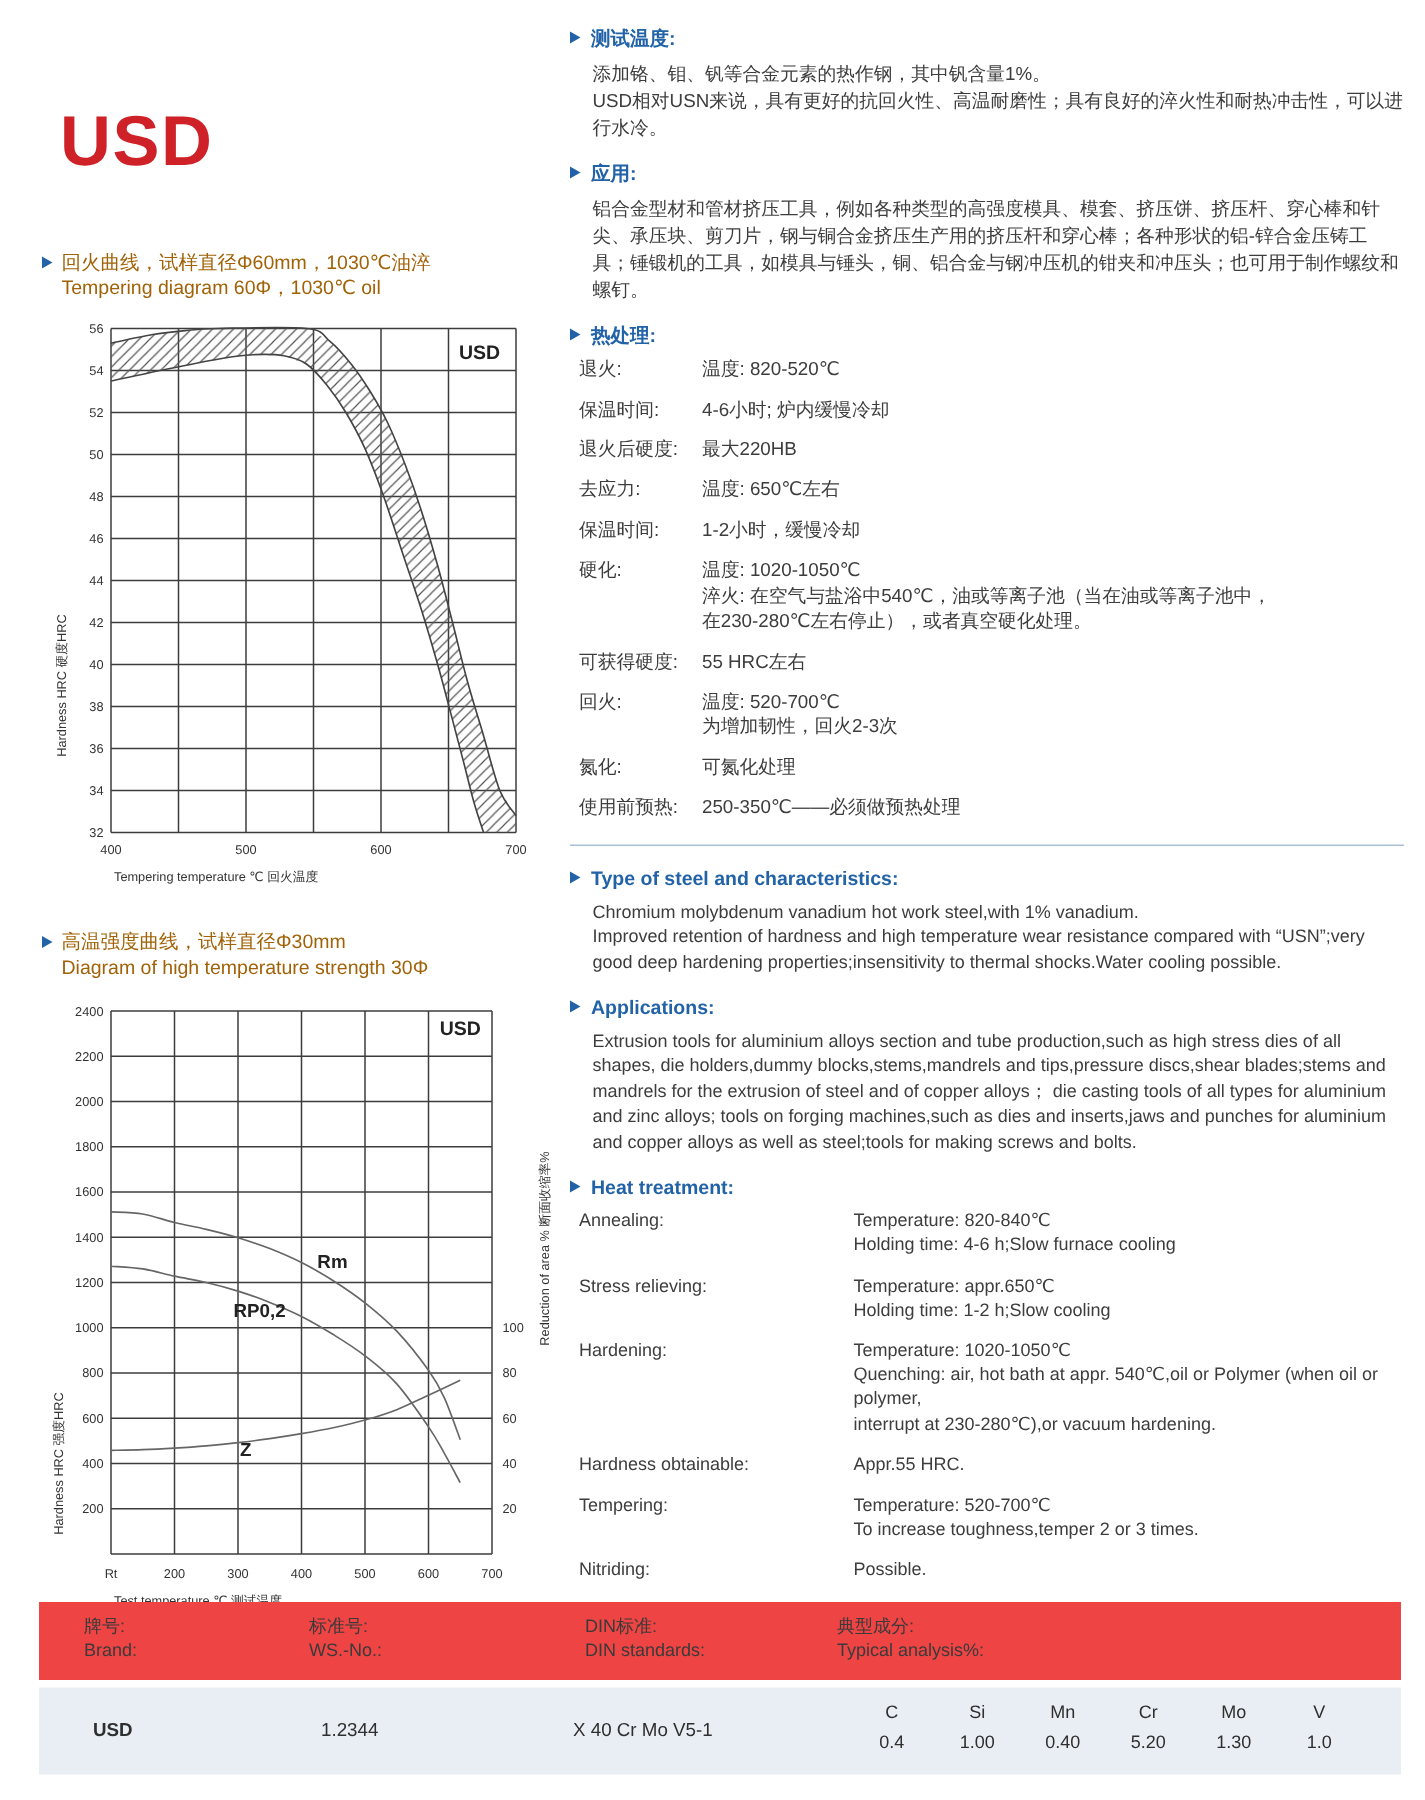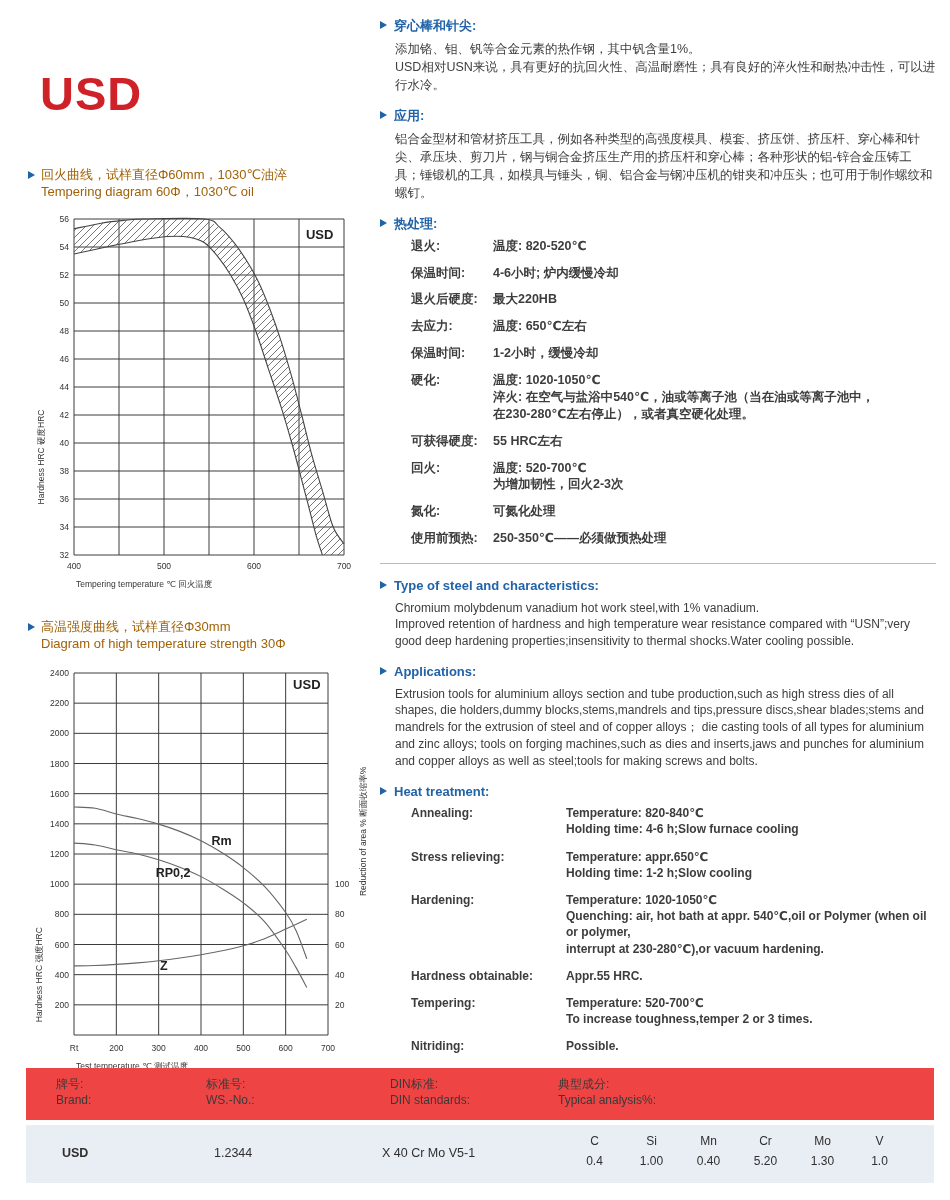--- a/index.html
+++ b/index.html
@@ -20,25 +20,25 @@
   .tri{width:0;height:0;border-left:7px solid #2263a8;border-top:4.5px solid transparent;
        border-bottom:4.5px solid transparent;flex:0 0 auto;}
   .sec-h{display:flex;align-items:flex-start;margin:0 0 6px 0;}
   .sec-h .tri{margin:3px 7px 0 0;}
   .sec-h .h-text{color:#2263a8;font-size:13px;font-weight:bold;line-height:1.2;}
 
   
   .right-col{position:absolute;left:380px;top:18px;width:556px;}
   .para{margin:0 0 14px 15px;font-size:12.5px;line-height:1.45;white-space:pre-line;color:#3d3d3d;}
   .para.en{font-size:12px;line-height:1.4;}
-  .kv-list{margin:0 0 6px 31px;font-weight:bold;}
+  .kv-list{margin:0 0 6px 6px;}
   .kv-row{display:flex;margin-bottom:10px;font-size:12.5px;line-height:1.35;}
   .kv-row .k{flex:0 0 82px;}
   .kv-row .v{flex:1;white-space:pre-line;}
-  .kv-list.en .kv-row{font-size:12px;margin-bottom:11px;}
+  .kv-list.en .kv-row{font-size:12px;margin-bottom:11px;gap:28px;}
   .kv-list.en .kv-row .k{flex:0 0 155px;}
   .divider{border-top:1px solid #a9bfd6;margin:16px 0 14px 0;}
 
   
   .bottom-table{position:absolute;left:26px;top:1068px;width:908px;}
   .band{position:relative;width:100%;}
   .band.header{height:52px;background:#ef4444;}
   .band.body{height:58px;background:#e9eef5;margin-top:5px;}
   .th-cell{position:absolute;top:8px;font-size:12px;line-height:1.35;color:#3a3a3a;}
   .td-cell{position:absolute;top:21px;font-size:12.5px;color:#2f2f2f;}
@@ -179,21 +179,21 @@
           <text x="338" y="172.375" font-size="8.5" text-anchor="middle" fill="#333" transform="rotate(-90,338,172.375)">Reduction of area %  断面收缩率%</text>
           <text x="48" y="410" font-size="8.5" text-anchor="start" fill="#333">Test temperature ℃  测试温度</text>
         </svg>
     </div>
   </div>
 
   <div class="right-col">
 
     <div class="sec-h">
       <span class="tri"></span>
-      <span class="h-text">穿心棒和针尖:</span>
+      <span class="h-text">测试温度:</span>
     </div>
     <div class="para">添加铬、钼、钒等合金元素的热作钢，其中钒含量1%。
 USD相对USN来说，具有更好的抗回火性、高温耐磨性；具有良好的淬火性和耐热冲击性，可以进行水冷。</div>
 
     <div class="sec-h">
       <span class="tri"></span>
       <span class="h-text">应用:</span>
     </div>
     <div class="para">铝合金型材和管材挤压工具，例如各种类型的高强度模具、模套、挤压饼、挤压杆、穿心棒和针尖、承压块、剪刀片，钢与铜合金挤压生产用的挤压杆和穿心棒；各种形状的铝-锌合金压铸工具；锤锻机的工具，如模具与锤头，铜、铝合金与钢冲压机的钳夹和冲压头；也可用于制作螺纹和螺钉。</div>
 

